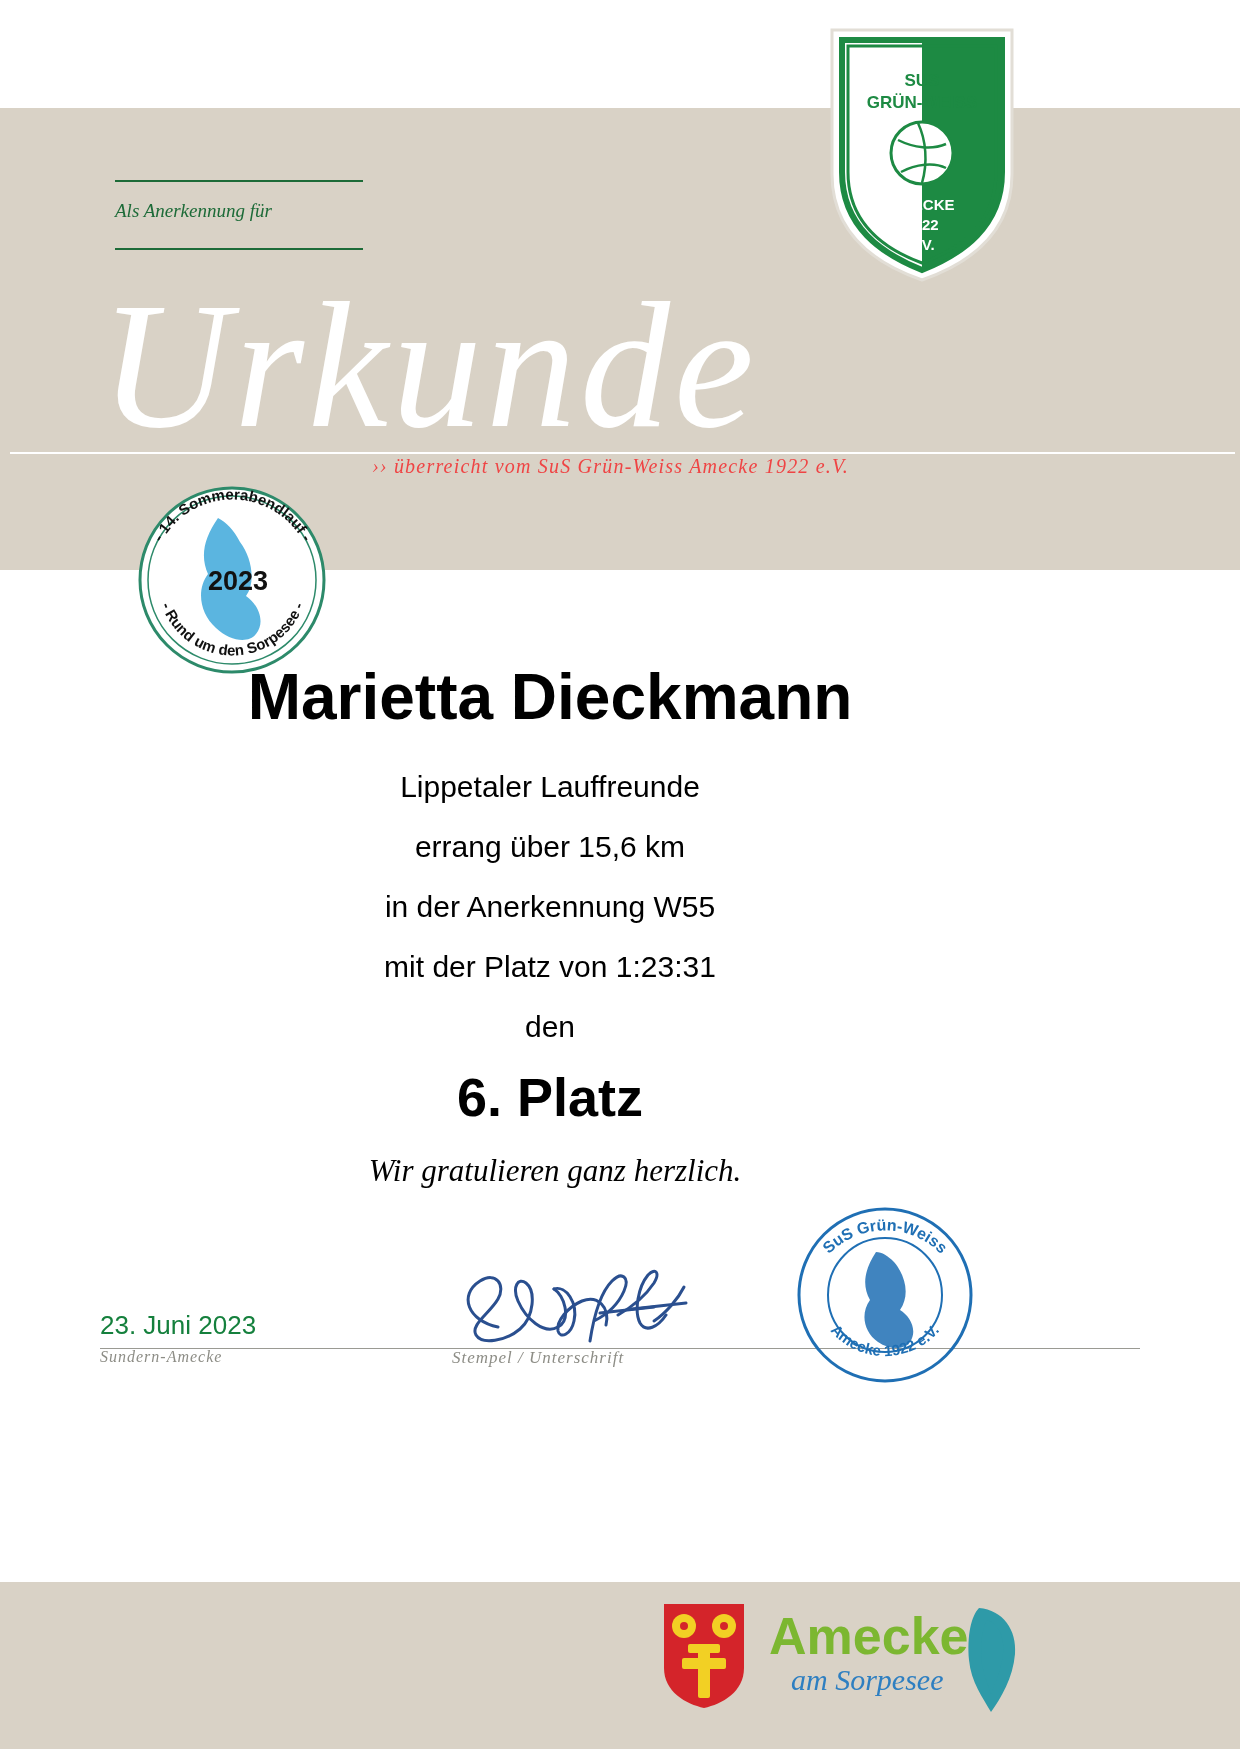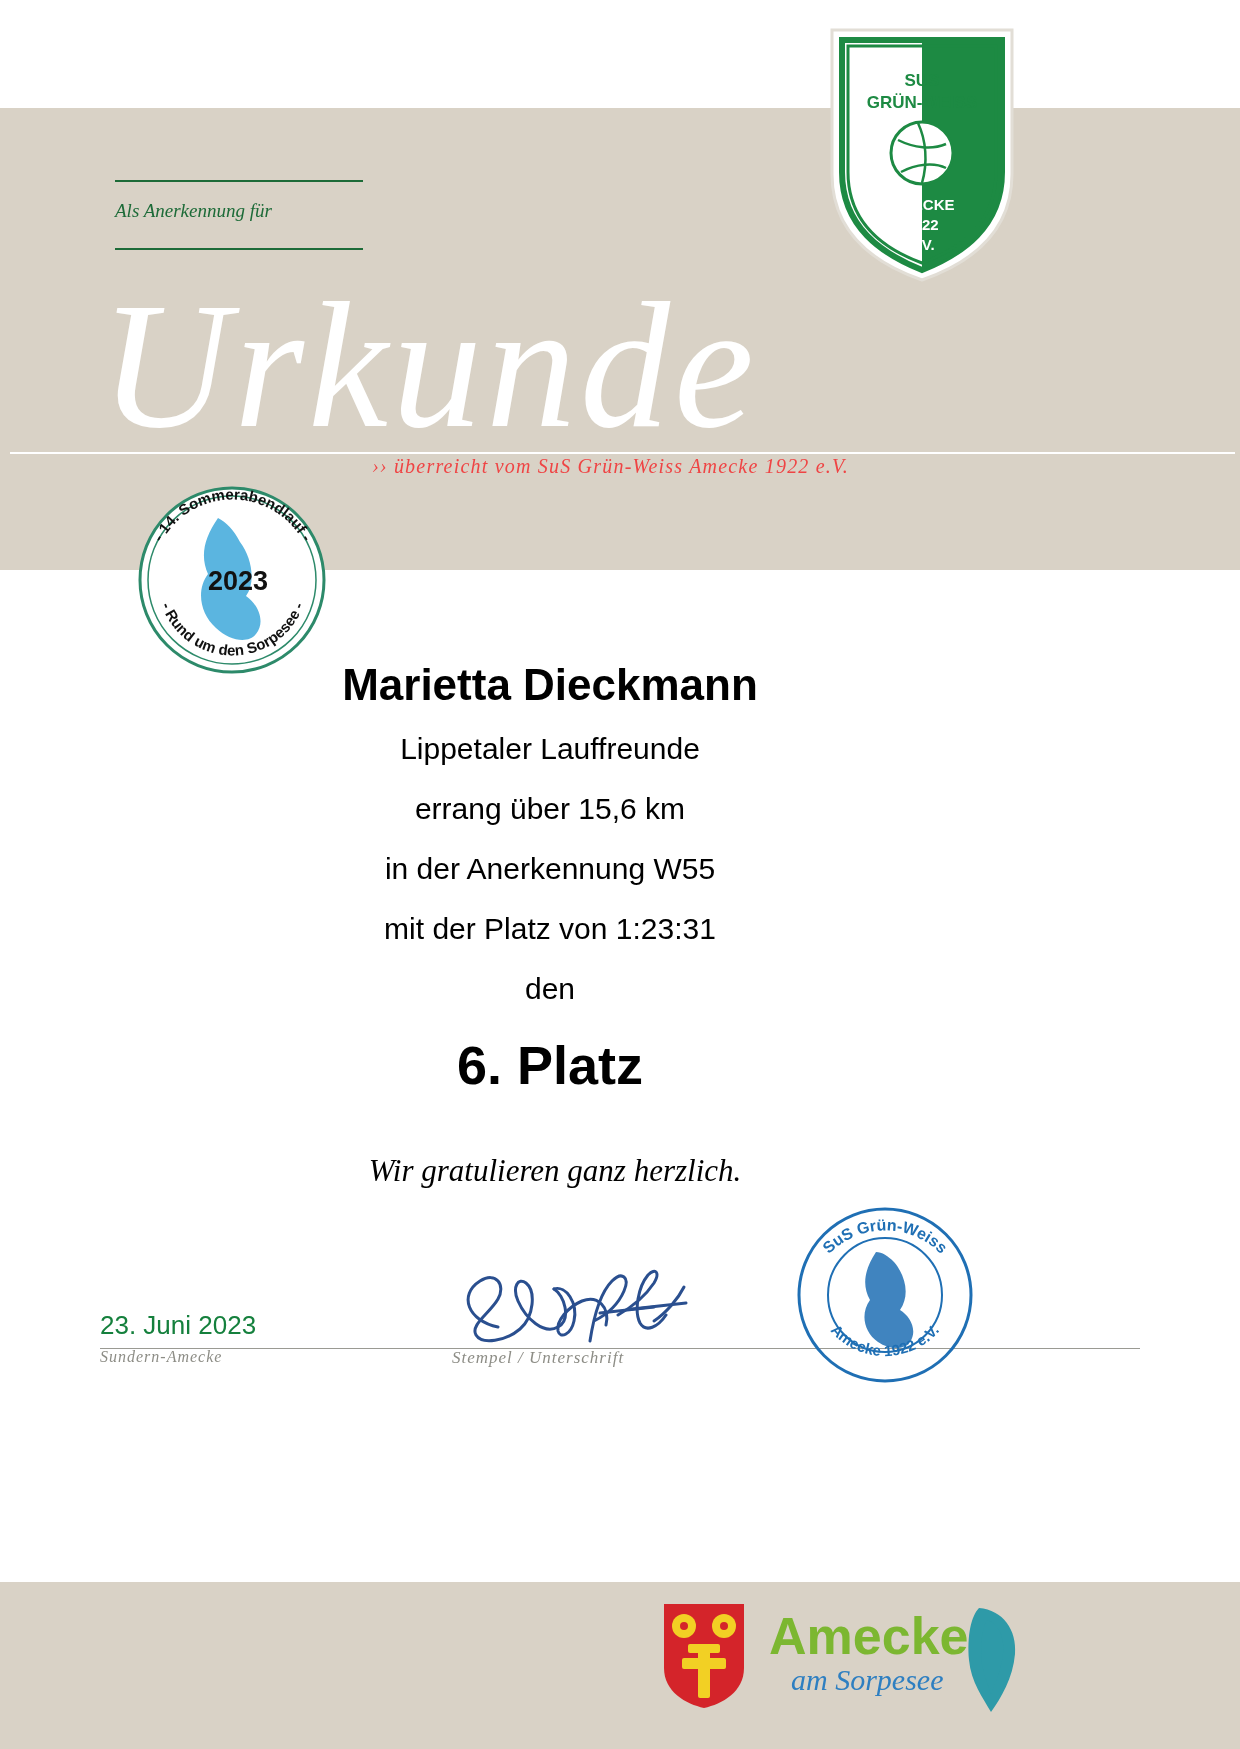--- a/index.html
+++ b/index.html
@@ -72,29 +72,29 @@
   
   .run-stamp {
     position:absolute; left:130px; top:478px; width:205px; height:205px;
   }
   
   .body-block {
     position:absolute; left:0; top:660px; width:1100px;
     text-align:center;
   }
   .winner-name {
-    font-size:44px; font-weight:bold; color:#000; letter-spacing:0px;
-    margin-bottom:22px;
+    font-size:64px; font-weight:bold; color:#000; letter-spacing:0px;
+    margin-bottom:36px;
     text-align:center;
   }
   .line {
     font-size:30px; color:#000; margin-bottom:26px;
   }
   .den {
-    font-size:30px; color:#000; margin-bottom:28px;
+    font-size:30px; color:#000; margin-bottom:22px;
   }
   .place {
     font-size:54px; font-weight:bold; color:#000; margin-top:6px;
   }
   .congrats {
     position:absolute; left:0; top:1153px; width:1110px;
     text-align:center;
     font-family:"Liberation Serif", serif;
     font-style:italic;
     font-size:31px;

